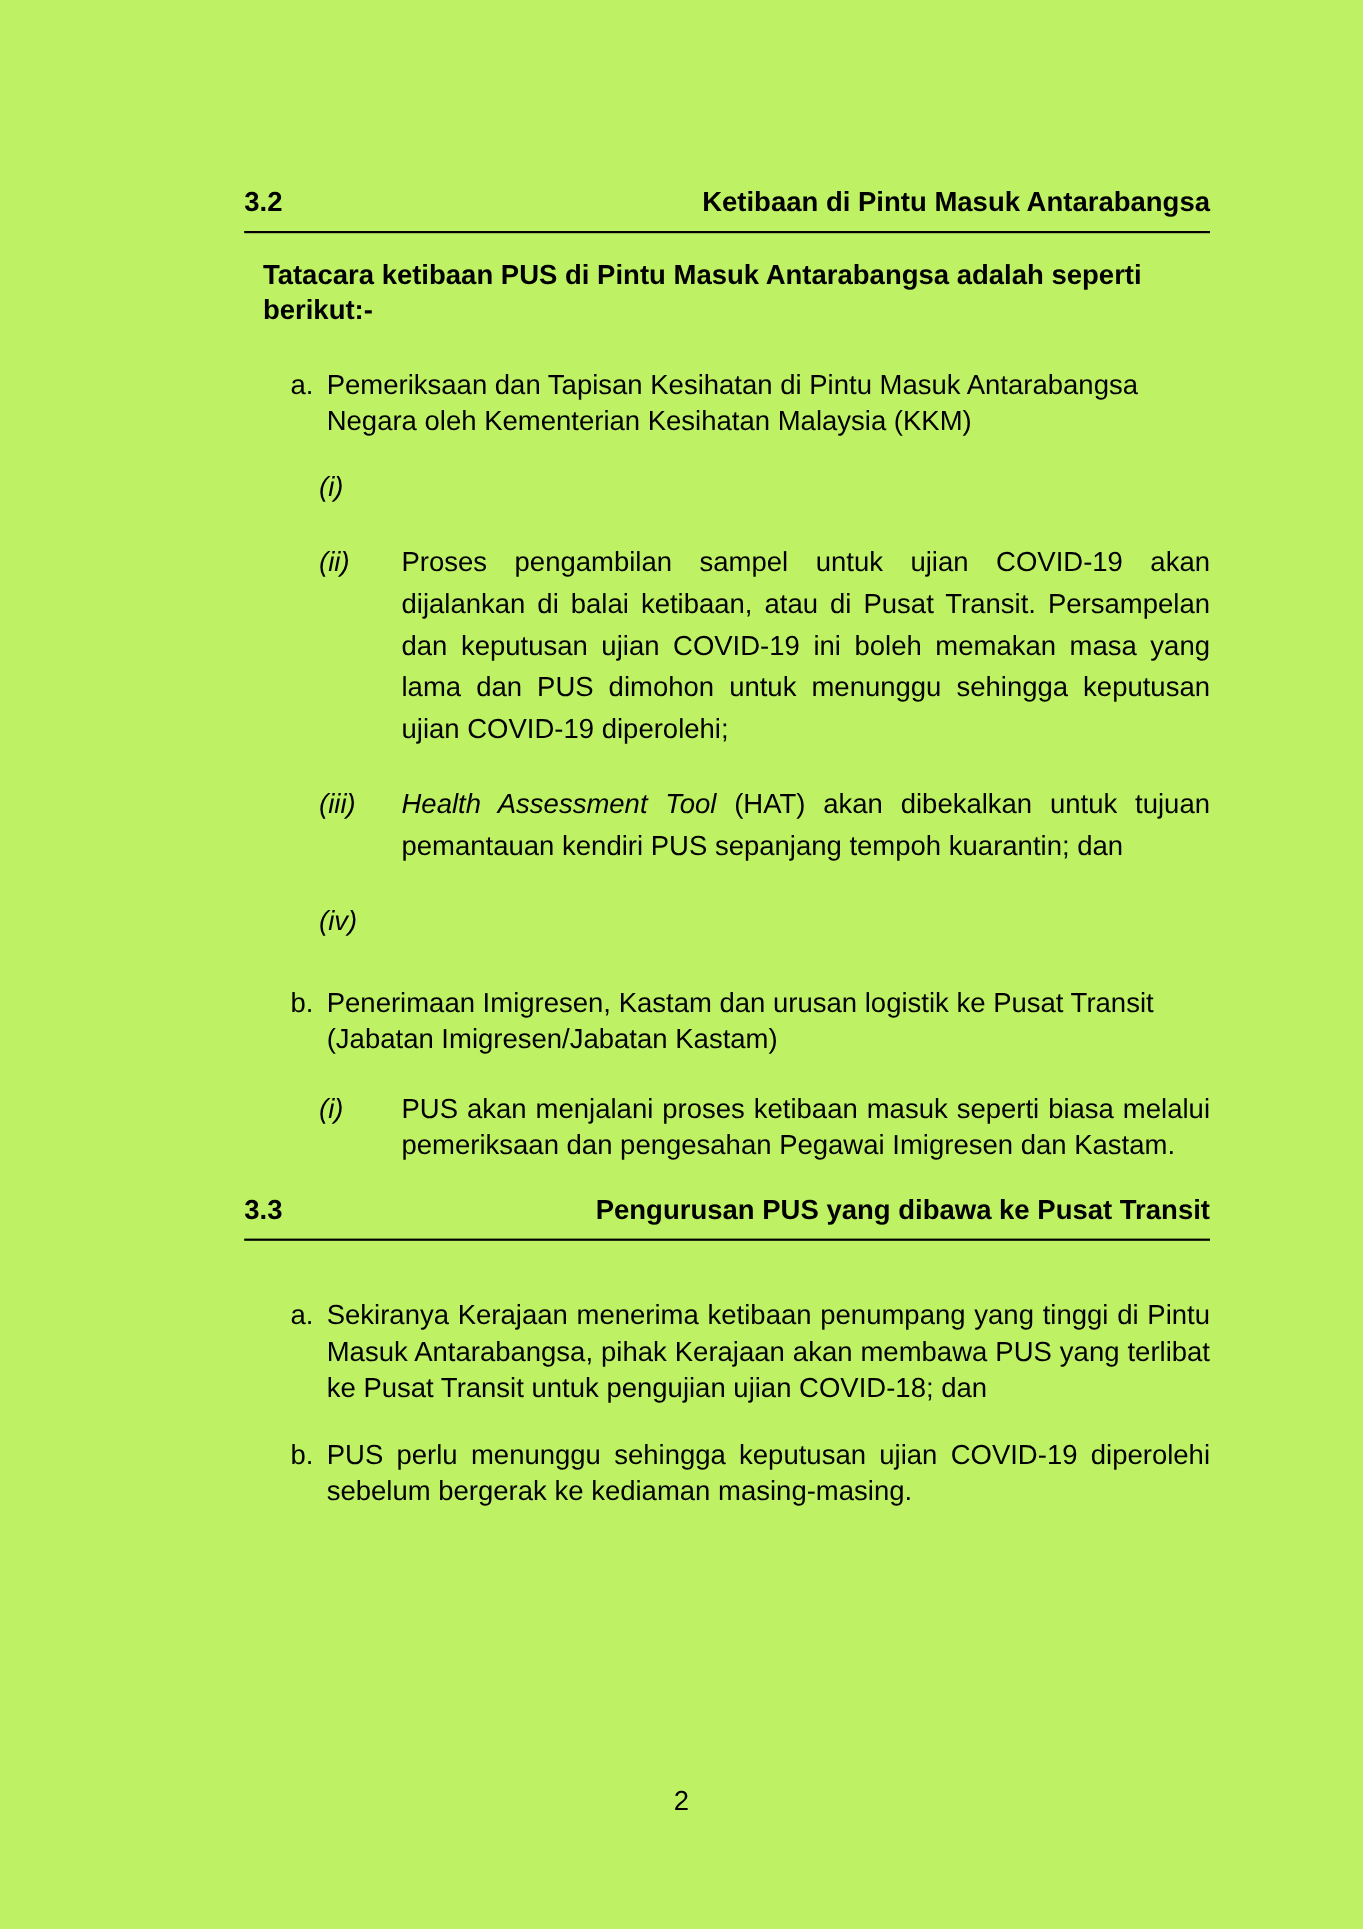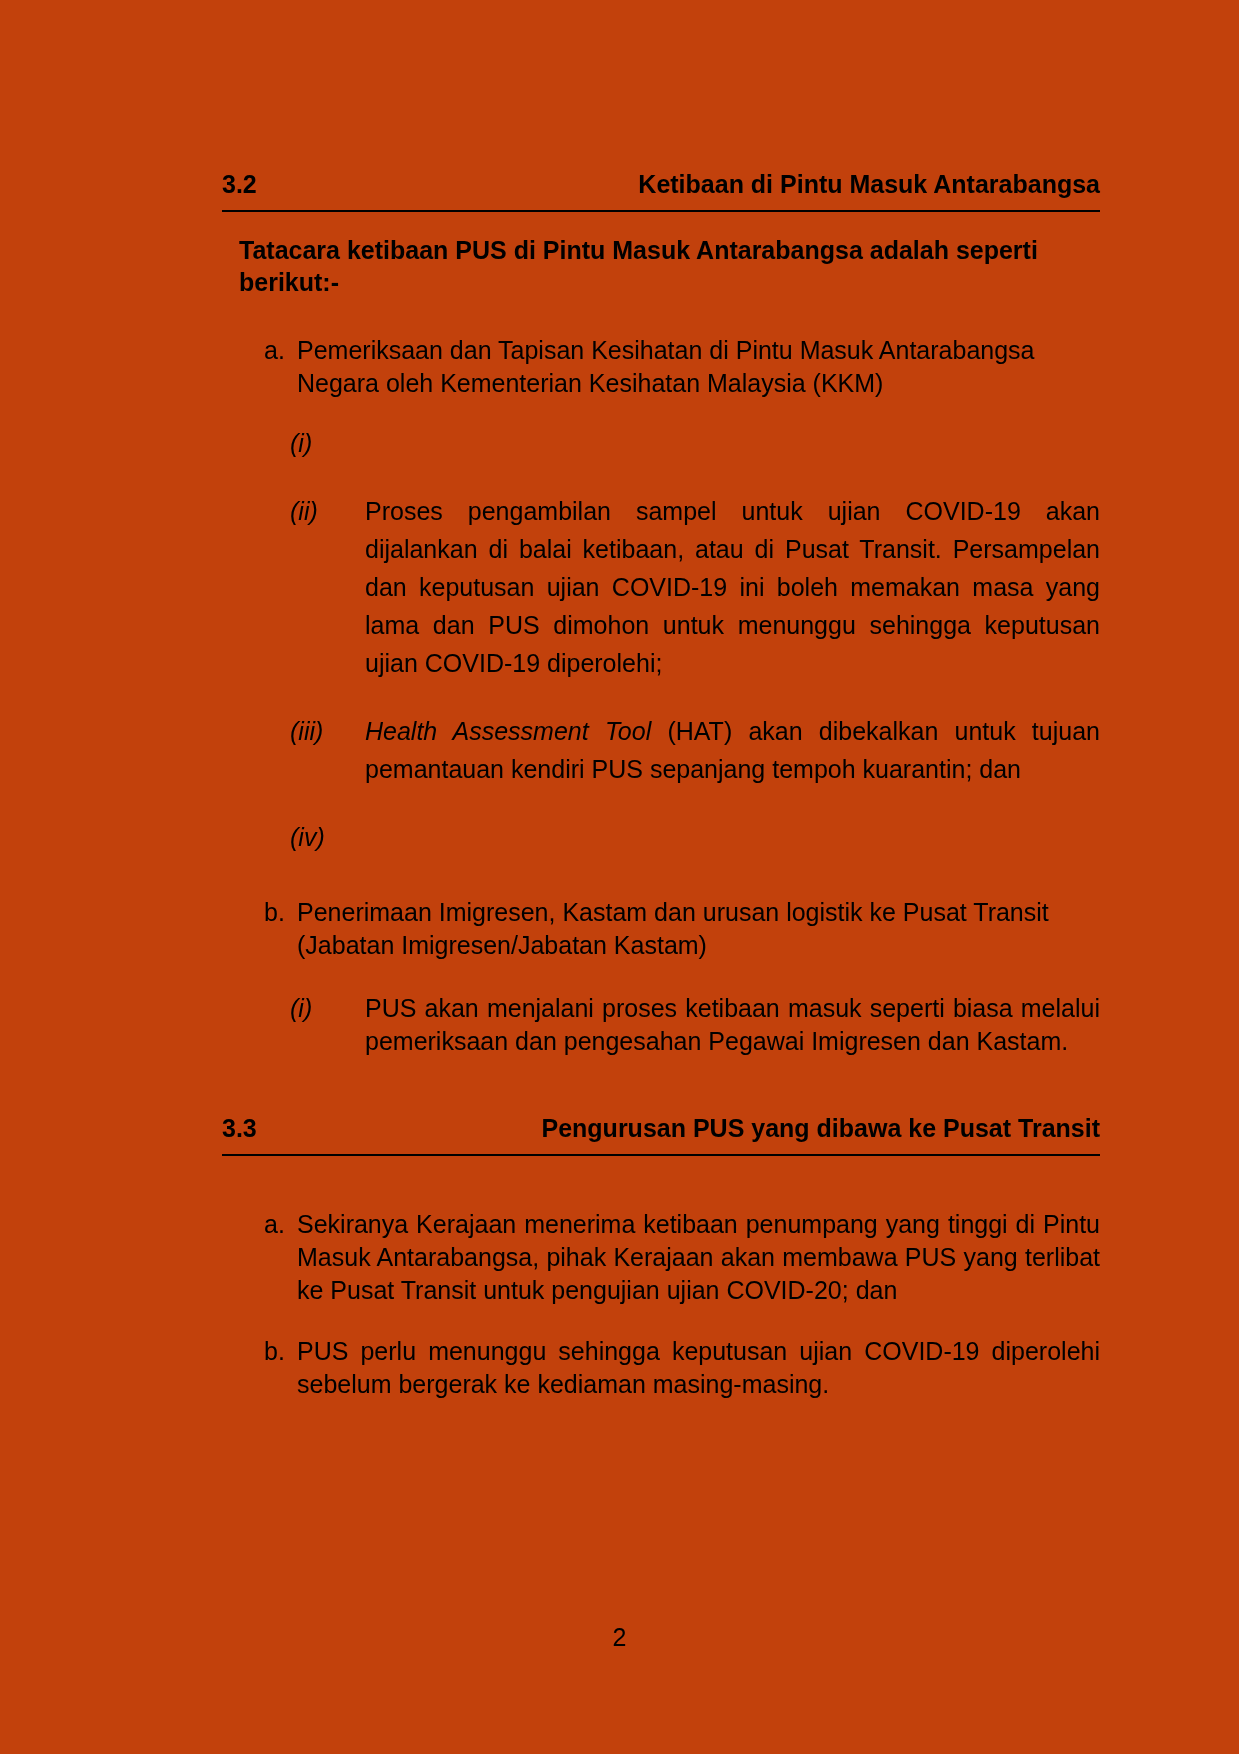--- a/index.html
+++ b/index.html
@@ -13,31 +13,31 @@
     font-family: "Liberation Sans", "DejaVu Sans", sans-serif;
     color: #000000;
     font-size: 25px;
   }
   .page {
     position: relative;
     box-sizing: border-box;
     width: 1239px;
     height: 1754px;
     padding: 168px 139px 0 222px;
-    background: #c2410c;
+    background: #bef264;
     overflow: hidden;
   }
   .sec-header {
     display: flex;
     font-weight: 700;
     line-height: 32px;
     border-bottom: 2px solid #000;
     padding-bottom: 10px;
   }
-  .sec-header.second { margin-top: 54px; }
+  .sec-header.second { margin-top: 26px; }
   .sec-num { width: 93px; flex-shrink: 0; }
   .sec-title { flex: 1; text-align: right; }
   .intro {
     margin: 22px 0 0 17px;
     line-height: 32px;
     font-weight: bold;
   }
   .ab-item {
     display: flex;
     padding-left: 42px;
@@ -134,21 +134,21 @@
   </div>
 
   <div class="sec-header second">
     <span class="sec-num">3.3</span>
     <span class="sec-title">Pengurusan PUS yang dibawa ke Pusat Transit</span>
   </div>
 
   <div class="s33-list">
     <div class="s33-item">
       <span class="s33-marker">a.</span>
-      <p class="s33-text">Sekiranya Kerajaan menerima ketibaan penumpang yang tinggi di Pintu Masuk Antarabangsa, pihak Kerajaan akan membawa PUS yang terlibat ke Pusat Transit untuk pengujian ujian COVID-20; dan</p>
+      <p class="s33-text">Sekiranya Kerajaan menerima ketibaan penumpang yang tinggi di Pintu Masuk Antarabangsa, pihak Kerajaan akan membawa PUS yang terlibat ke Pusat Transit untuk pengujian ujian COVID-18; dan</p>
     </div>
     <div class="s33-item">
       <span class="s33-marker">b.</span>
       <p class="s33-text">PUS perlu menunggu sehingga keputusan ujian COVID-19 diperolehi sebelum bergerak ke kediaman masing-masing.</p>
     </div>
   </div>
 
   <div class="page-number">2</div>
 
 </div>

